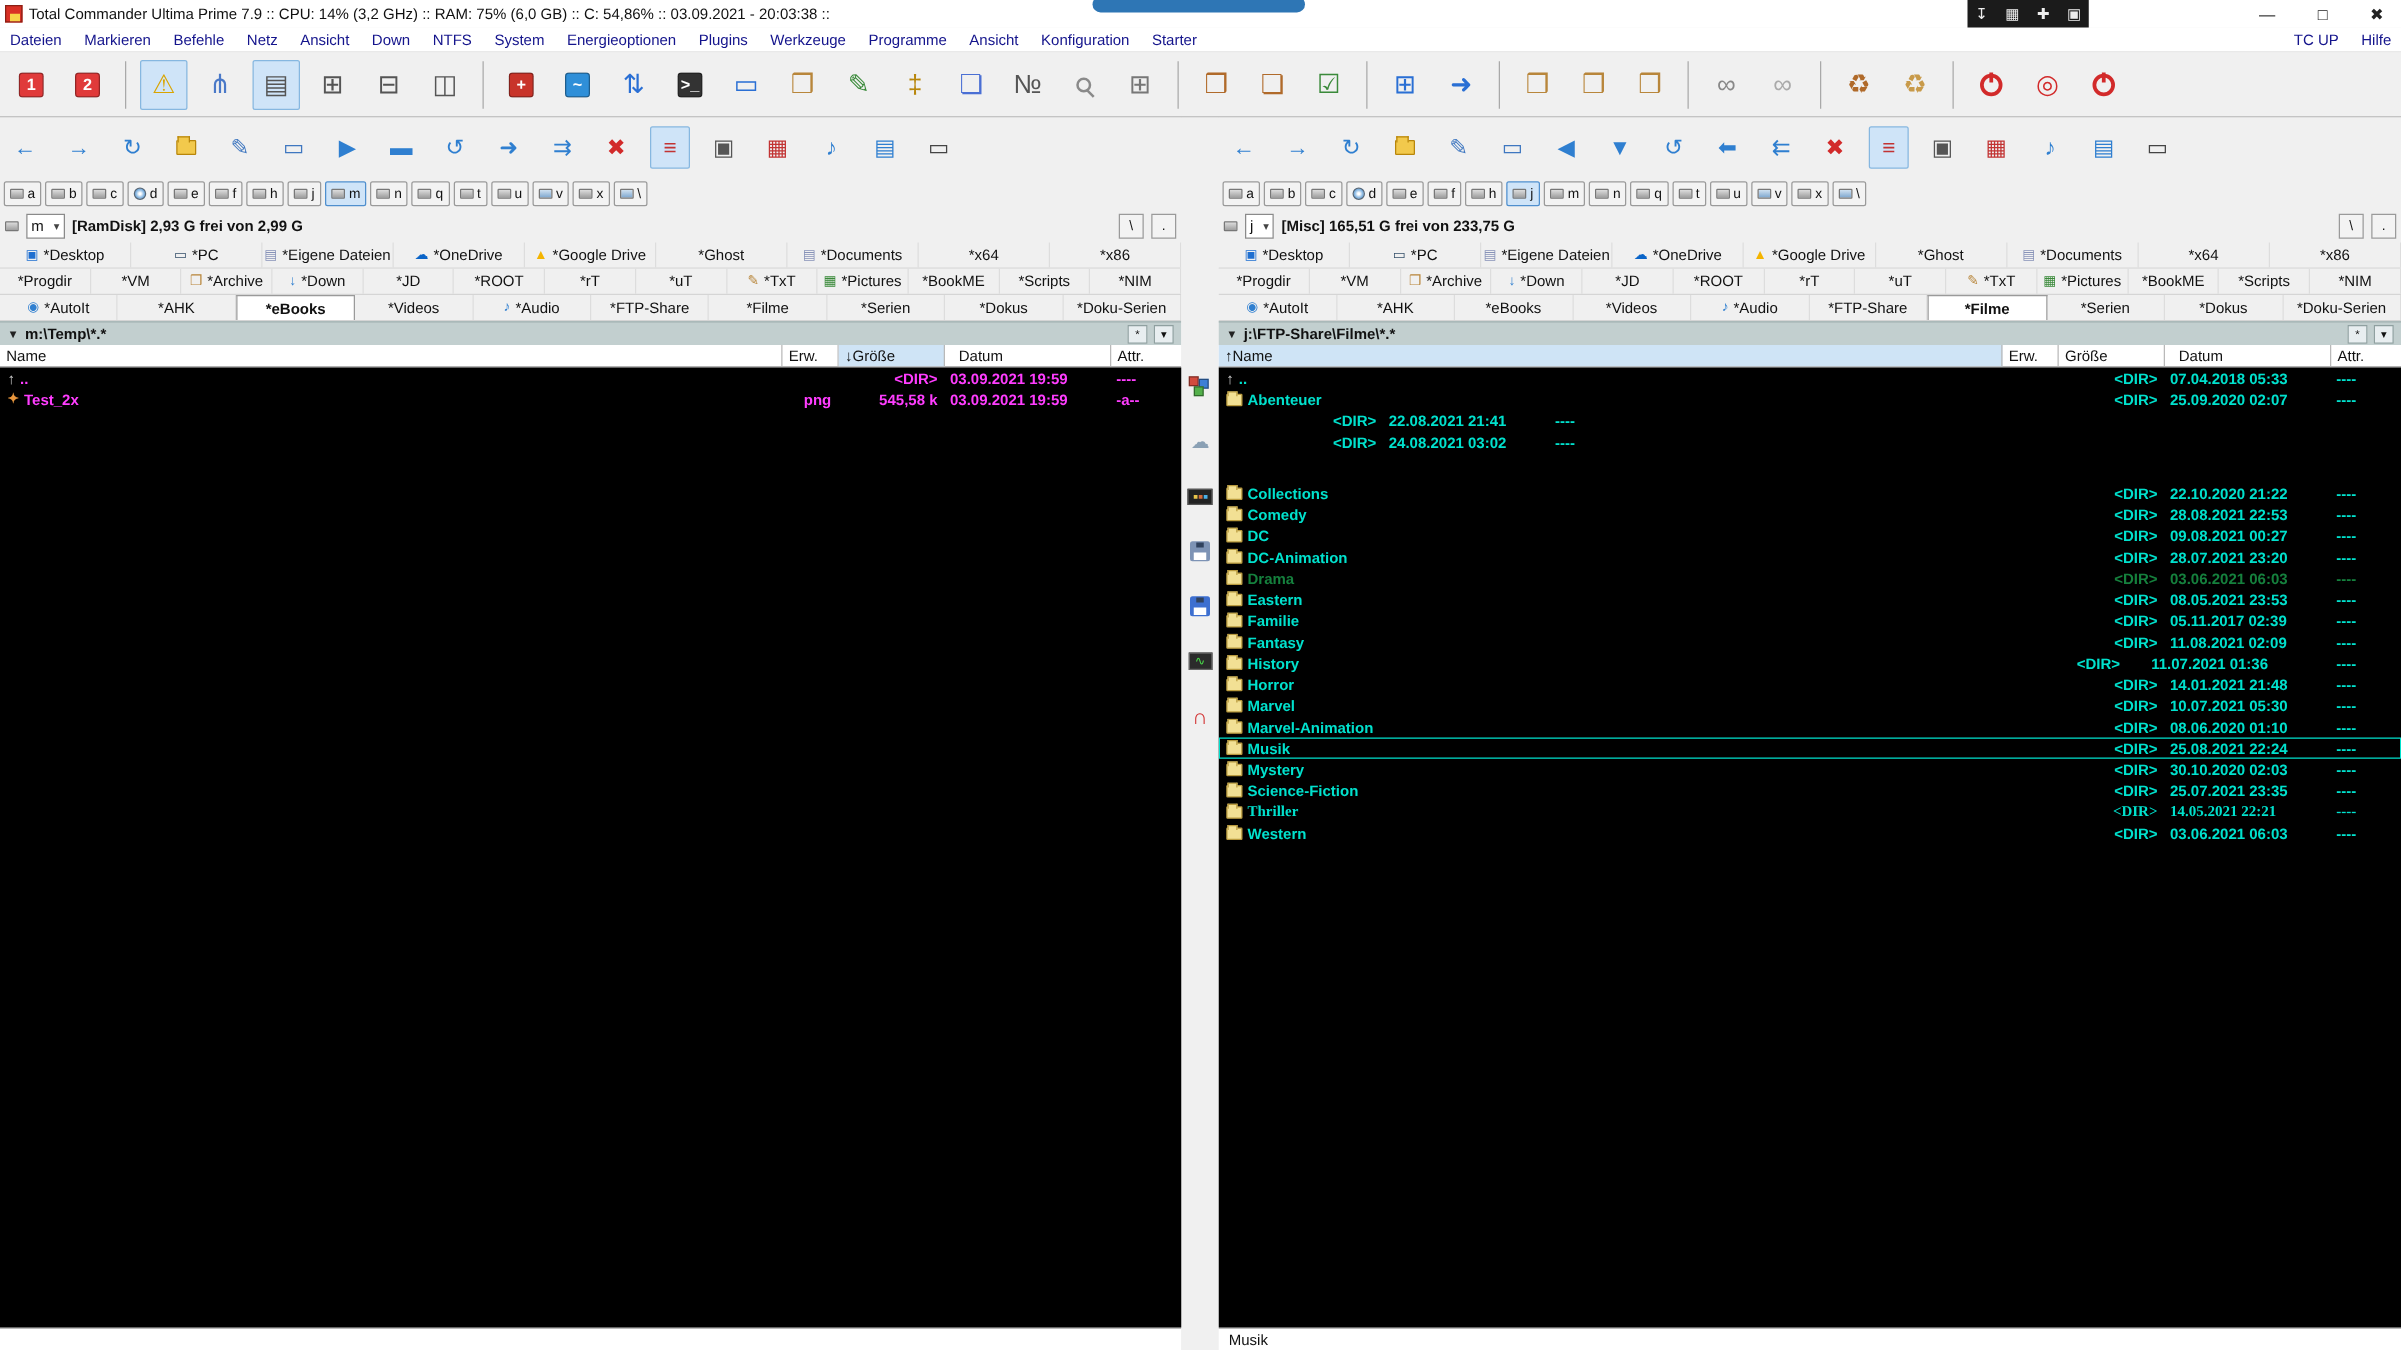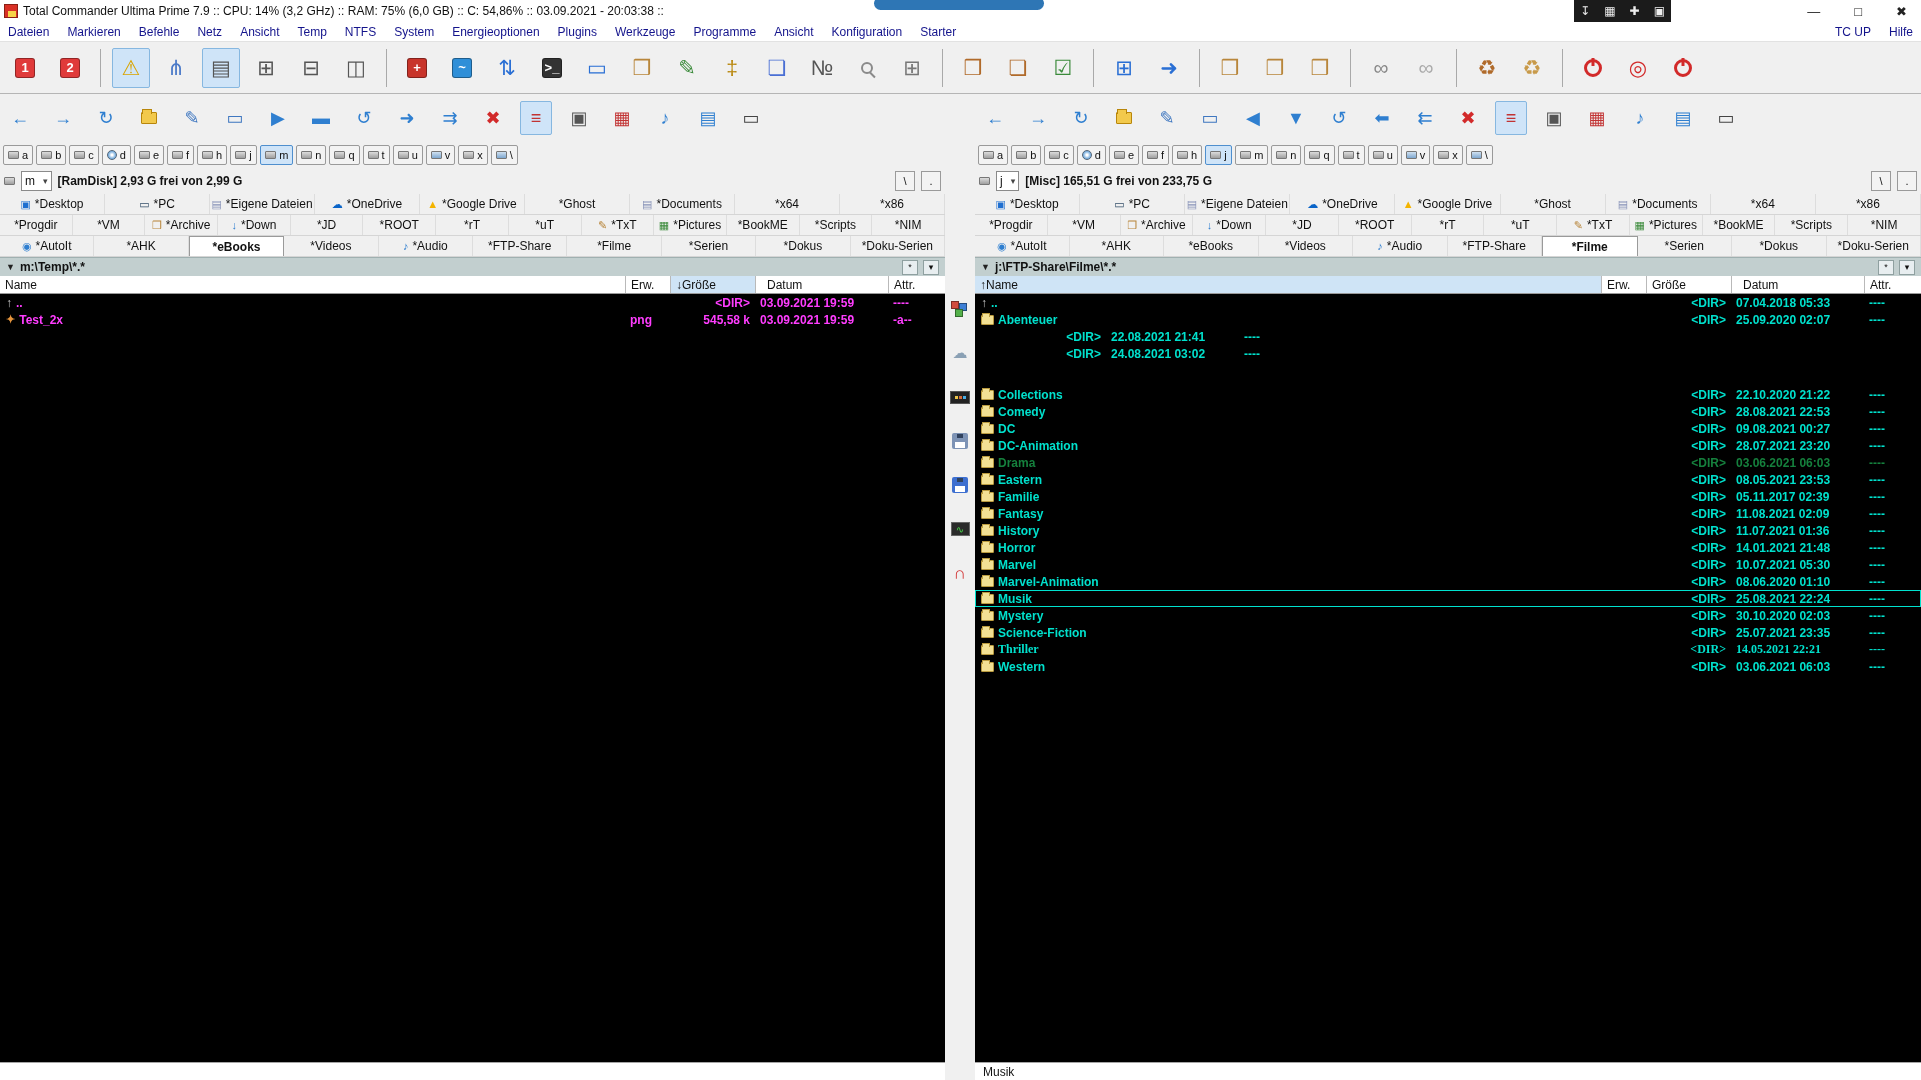--- a/index.html
+++ b/index.html
@@ -83,21 +83,21 @@
   .hc.size { width:85px; }
   .hc.date { width:133px;padding-left:11px; }
   .hc.attr { width:56px; border-right:none; }
 
   
   .filelist { flex:1; background:#000; overflow:hidden; position:relative; }
   .frow { height:17px; display:flex; align-items:center; font-weight:bold; font-size:12px; border:1px solid transparent; }
   .frow.selected { border-color:#00e1cd; }
   .fc { padding:0 5px; white-space:nowrap; overflow:hidden; }
   .fc.name { flex:1; display:flex; align-items:center; gap:4px; }
-  .fc.erw { width:45px; }
+  .fc.erw { width:45px;text-align:right; }
   .fc.size { width:85px; text-align:right; }
   .fc.date { width:133px; }
   .fc.attr { width:56px; }
   .fico-folder { width:13px; height:10px; background:#f2e094; border:1px solid #b99a3e; border-radius:1px; position:relative; flex:0 0 auto; }
   .fico-folder::before { content:""; position:absolute; top:-3px; left:0; width:6px; height:3px; background:#f2e094; border:1px solid #b99a3e; border-bottom:none; }
   .fico-up { color:#c8c8c8; font-size:12px; line-height:1; }
   .fico-img { color:#e8963d; font-size:11px; line-height:1; }
 
   
   .statusbar { height:18px; background:#fff; border-top:1px solid #a5a5a5; display:flex; align-items:center; padding:0 8px; font-size:12px; }
@@ -146,21 +146,21 @@
     <span>✖</span>
   </div>
 </div>
 
 <div class="menubar" id="menuBar">
     <span class="mitem">Dateien</span>
     <span class="mitem">Markieren</span>
     <span class="mitem">Befehle</span>
     <span class="mitem">Netz</span>
     <span class="mitem">Ansicht</span>
-    <span class="mitem">Temp</span>
+    <span class="mitem">Down</span>
     <span class="mitem">NTFS</span>
     <span class="mitem">System</span>
     <span class="mitem">Energieoptionen</span>
     <span class="mitem">Plugins</span>
     <span class="mitem">Werkzeuge</span>
     <span class="mitem">Programme</span>
     <span class="mitem">Ansicht</span>
     <span class="mitem">Konfiguration</span>
     <span class="mitem">Starter</span>
     <span class="spacer"></span>
@@ -972,21 +972,21 @@
         <div class="frow" style="color: rgb(0, 225, 205);">
           <div class="fc name">
             <span class="fico-folder"></span>
             <span>Fantasy</span>
           </div>
           <div class="fc erw"></div>
           <div class="fc size">&lt;DIR&gt;</div>
           <div class="fc date">11.08.2021 02:09</div>
           <div class="fc attr">----</div>
         </div>
-        <div class="frow" style="color: rgb(0, 225, 205);">
+        <div class="frow" style="color: rgb(0, 225, 205); gap: 15px;">
           <div class="fc name">
             <span class="fico-folder"></span>
             <span>History</span>
           </div>
           <div class="fc erw"></div>
           <div class="fc size">&lt;DIR&gt;</div>
           <div class="fc date">11.07.2021 01:36</div>
           <div class="fc attr">----</div>
         </div>
         <div class="frow" style="color: rgb(0, 225, 205);">

